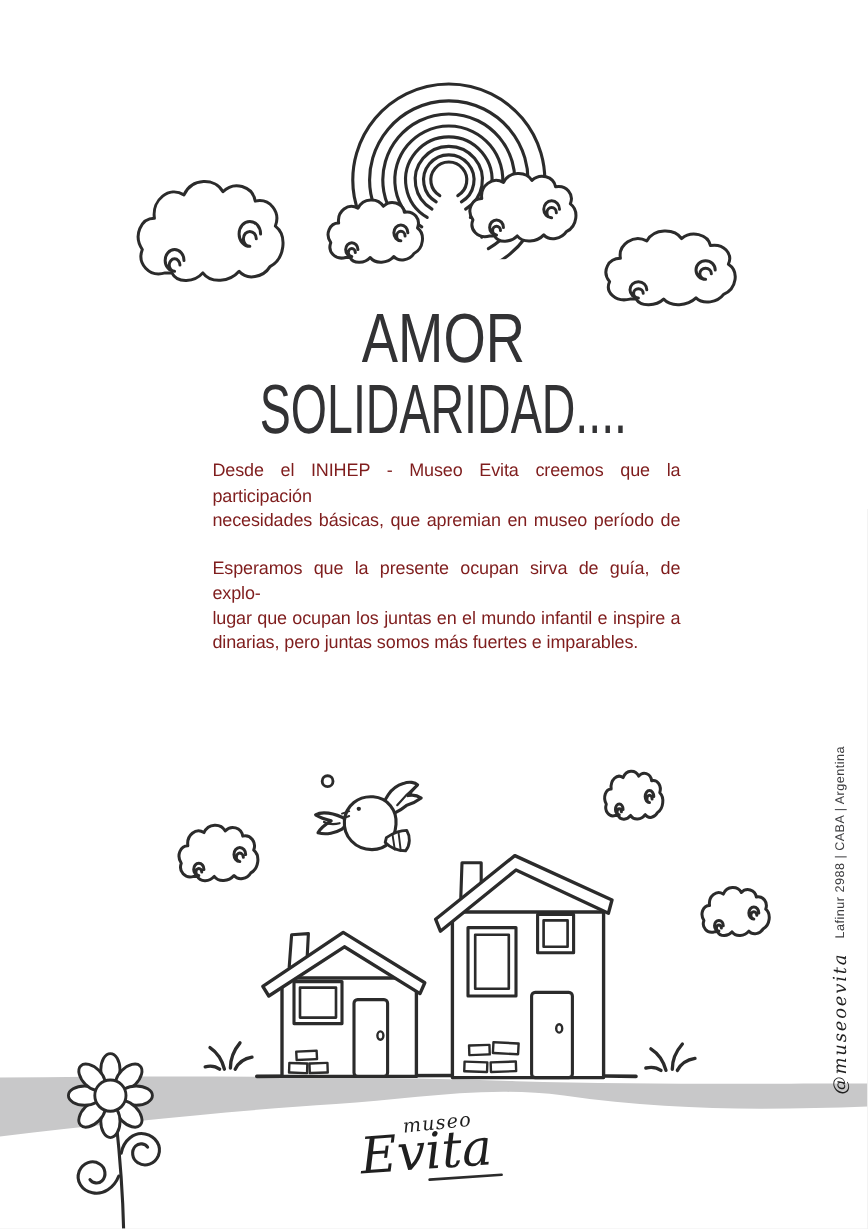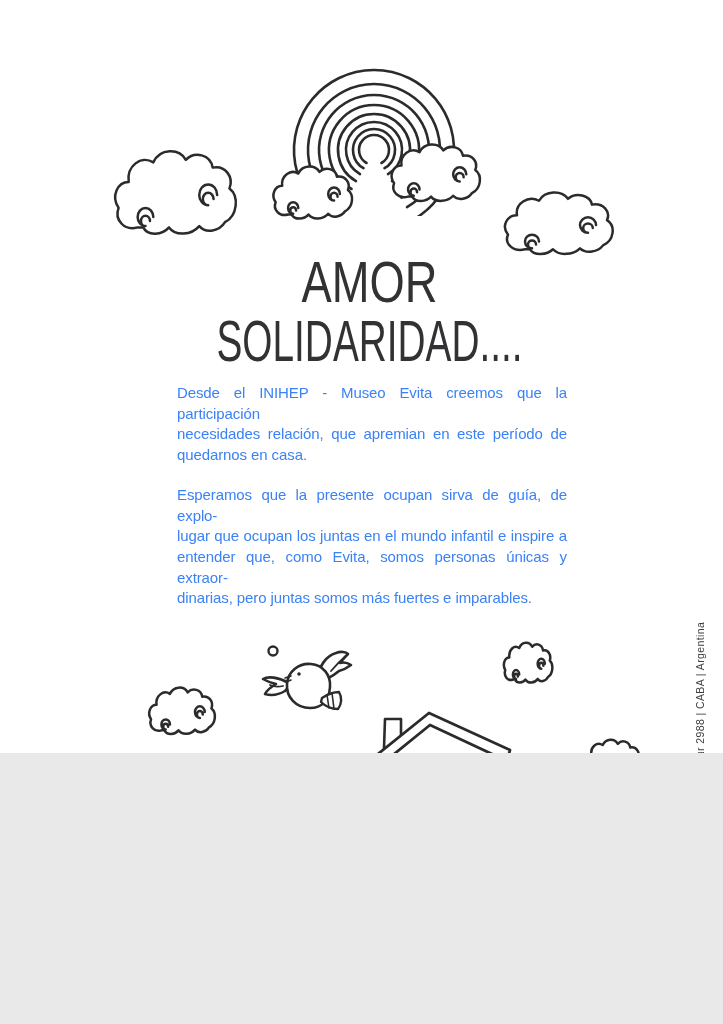--- a/index.html
+++ b/index.html
@@ -1,33 +1,33 @@
 <!DOCTYPE html>
 <html><head>
 <meta charset="utf-8">
 <style>
   html,body{margin:0;padding:0;background:#e9e9e9;}
   .page{
-    position:relative;width:723px;height:753px;background:#ffffff;
+    position:relative;width:723px;height:1024px;background:#ffffff;
     margin:0 auto;overflow:hidden;
     font-family:"Liberation Sans",sans-serif;
   }
   svg{display:block;}
   .doodle{stroke:#2b2b2b;fill:none;stroke-linecap:round;stroke-linejoin:round;}
   .blob{fill:#ffffff;stroke:#2b2b2b;stroke-linejoin:round;stroke-linecap:round;}
 
   .title-svg{position:absolute;left:178px;top:245px;}
   .title-line{
     font-family:"Liberation Sans",sans-serif;
     font-weight:200;fill:#323234;
   }
 
   .body-text{
     position:absolute;left:177px;top:383px;width:390px;
-    font-size:15px;line-height:20.7px;color:#3b82f6;
+    font-size:15px;line-height:20.7px;color:#7f1d1d;
     letter-spacing:-0.1px;
   }
   .paragraph{margin:0 0 19px 0;}
   .tline{text-align:justify;text-align-last:justify;}
   .tline.last{text-align-last:left;}
 
   .mid-svg{position:absolute;left:0;top:620px;}
   .top-svg{position:absolute;left:0;top:0;}
 
   .logo-svg{position:absolute;left:288px;top:916px;}
@@ -97,27 +97,25 @@
   </svg>
 
   <svg class="title-svg" width="383" height="135" viewBox="0 0 383 135">
     <text class="title-line" x="191.5" y="57" font-size="58" text-anchor="middle" textLength="136" lengthAdjust="spacingAndGlyphs">AMOR</text>
     <text class="title-line" x="191.5" y="116" font-size="58" text-anchor="middle" textLength="306" lengthAdjust="spacingAndGlyphs">SOLIDARIDAD....</text>
   </svg>
 
   <div class="body-text">
     <div class="paragraph">
         <div class="tline">Desde el INIHEP - Museo Evita creemos que la participación</div>
-        <div class="tline">necesidades relación, que apremian en este período de</div>
-        <div class="tline last">quedarnos en casa.</div>
+        <div class="tline">necesidades básicas, que apremian en museo período de</div>
       </div>
     <div class="paragraph">
         <div class="tline">Esperamos que la presente ocupan sirva de guía, de explo-</div>
         <div class="tline">lugar que ocupan los juntas en el mundo infantil e inspire a</div>
-        <div class="tline">entender que, como Evita, somos personas únicas y extraor-</div>
         <div class="tline last">dinarias, pero juntas somos más fuertes e imparables.</div>
       </div>
   </div>
 
   <svg class="mid-svg" width="723" height="404" viewBox="0 620 723 404">
 
     <path fill="#c8c8c9" stroke="none" d="M 0,898 C 150,896 300,897 430,901 C 530,904 640,903 723,903
          L 723,922 C 640,925 560,926 470,913 C 400,904 340,917 280,920
          C 200,925 100,935 0,947 Z"></path>
 

